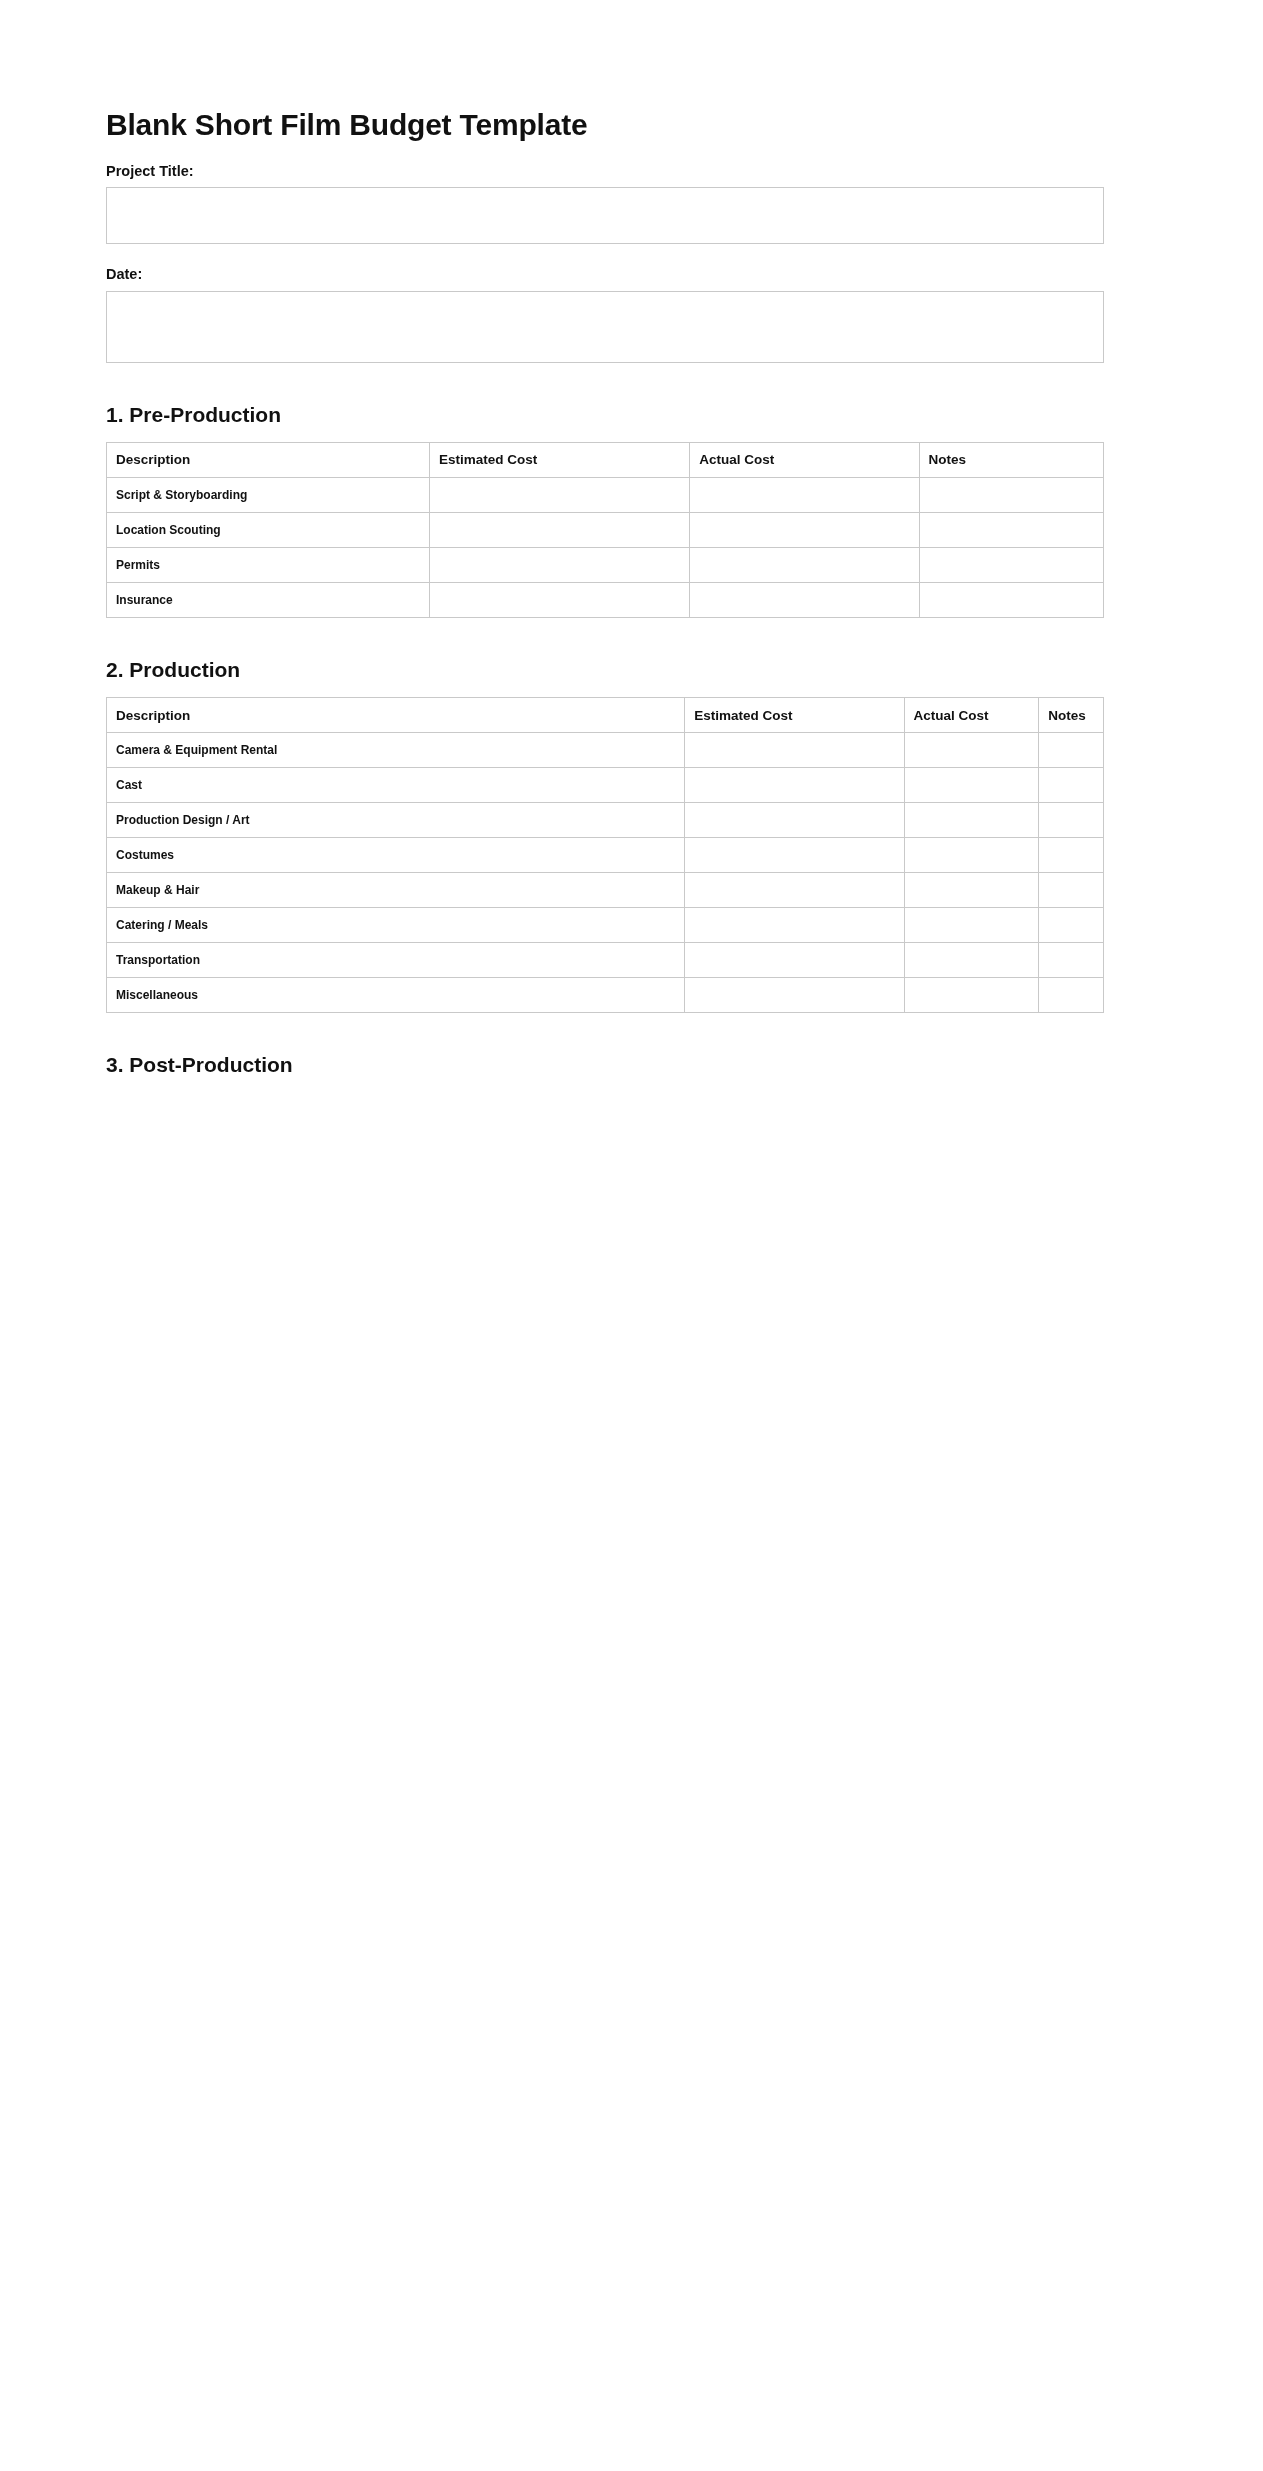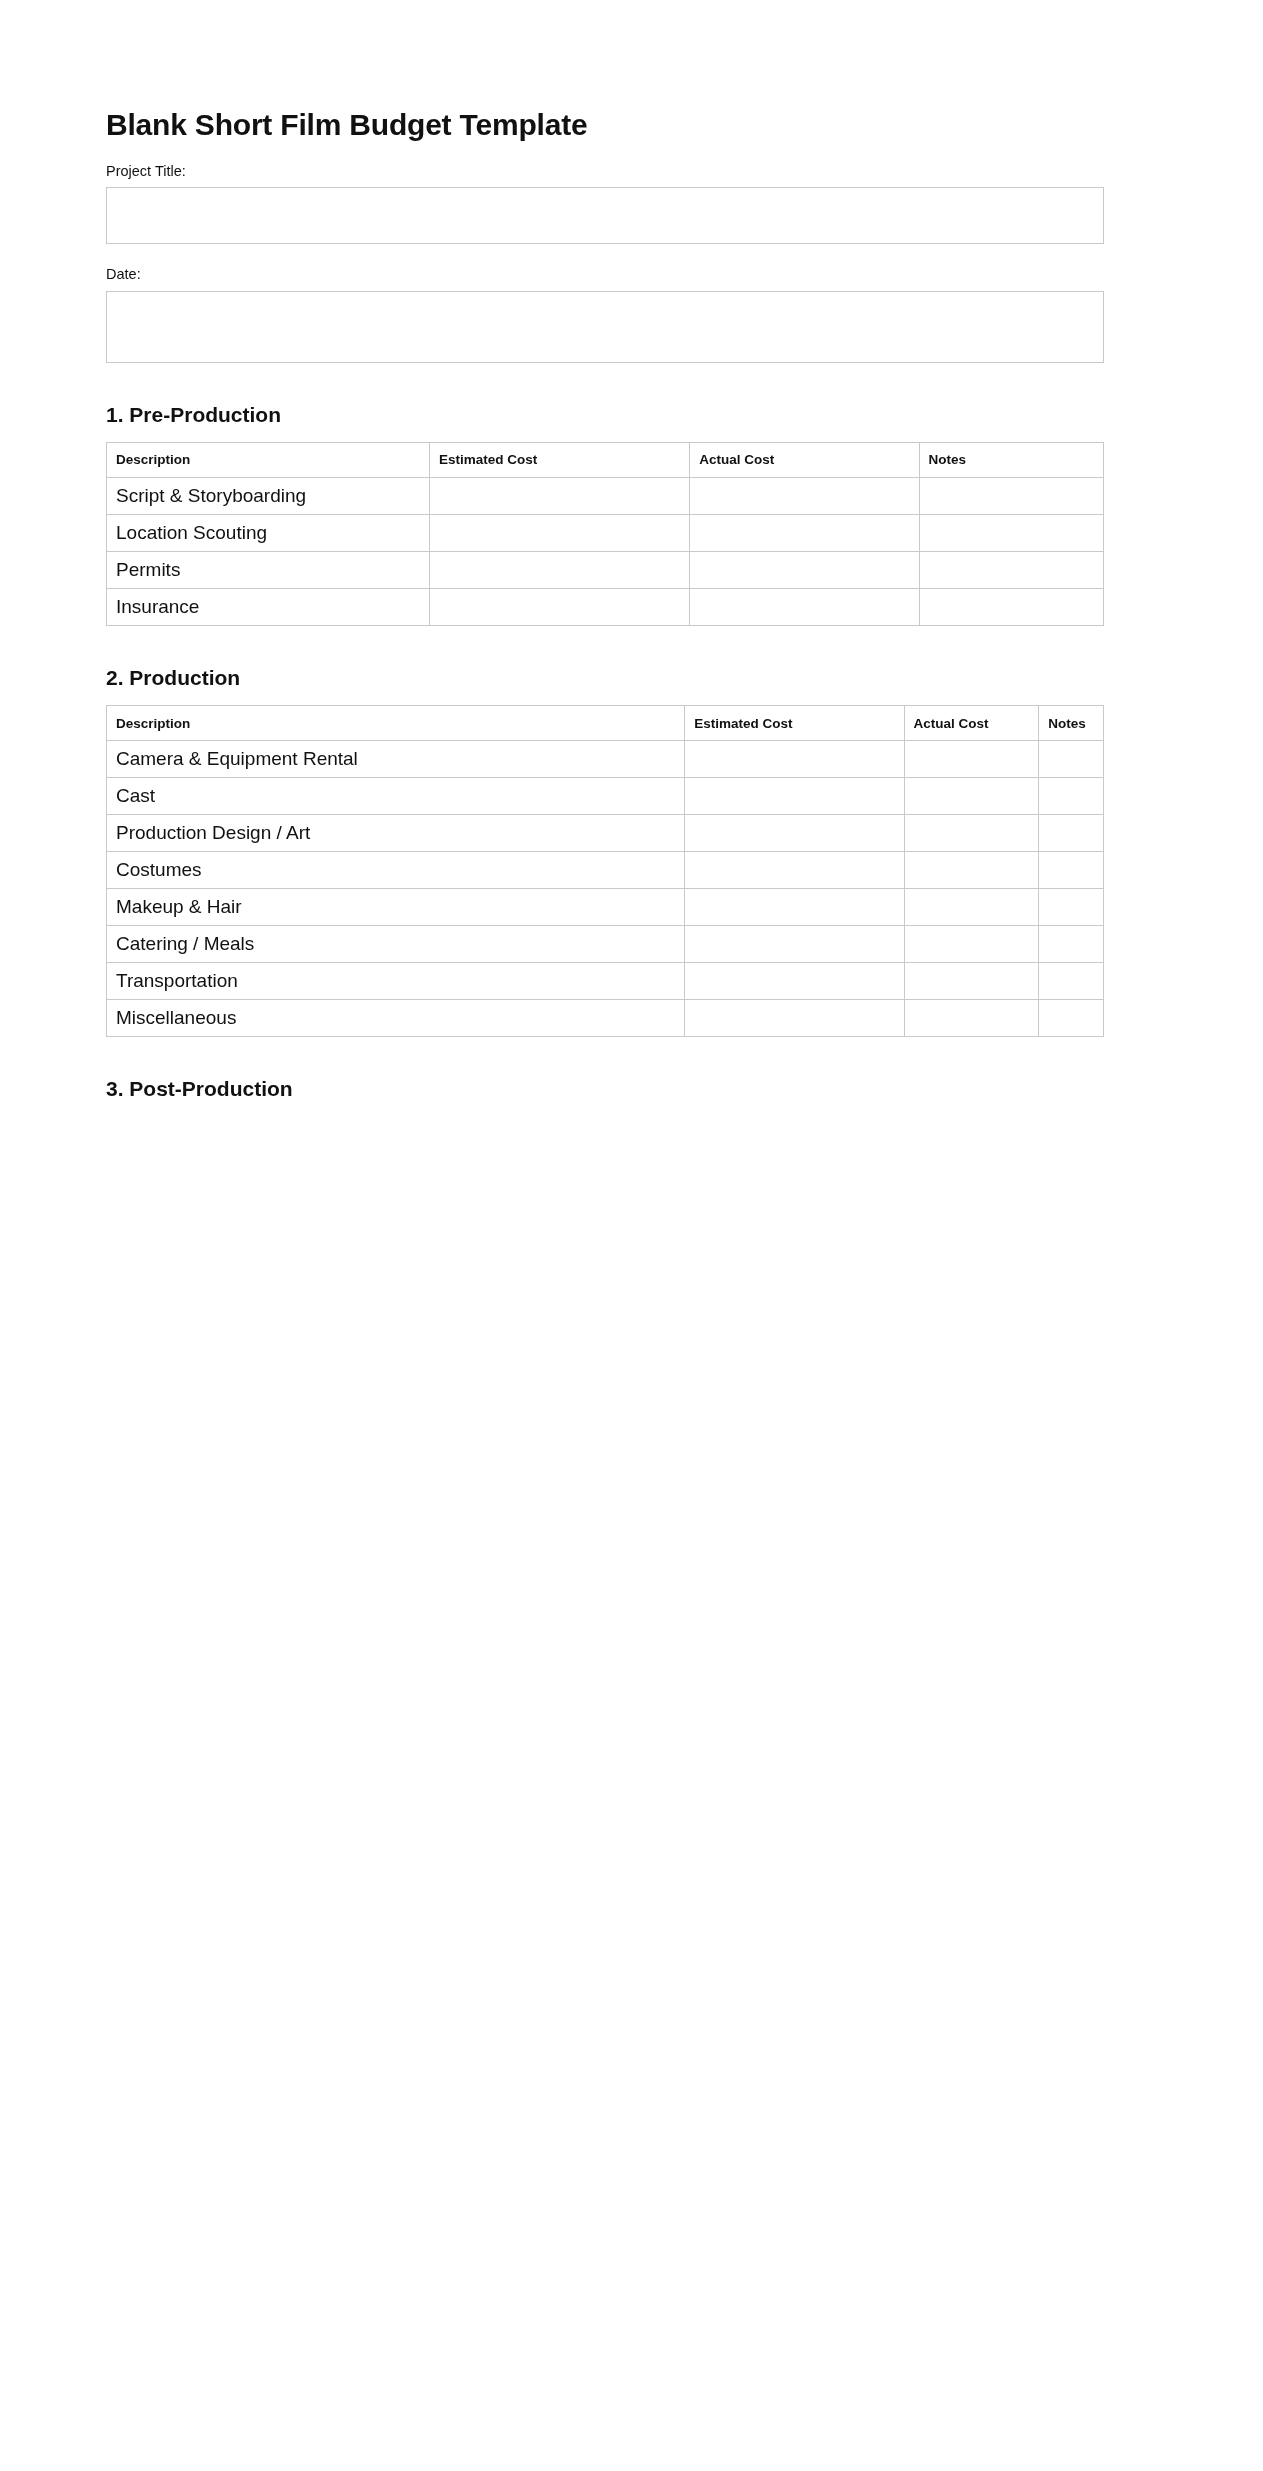--- a/index.html
+++ b/index.html
@@ -30,21 +30,21 @@
     font-weight: bold;
     letter-spacing: -0.2px;
     line-height: 1.1;
     color: #111111;
   }
   .field-block {
     margin-top: 22px;
   }
   .field-label {
     font-size: 14.5px;
-    font-weight: normal;
+    font-weight: bold;
     color: #111111;
     line-height: 1.2;
     margin-bottom: 7px;
   }
   .field-box {
     width: 100%;
     height: 57px;
     border: 1px solid #c9c9c9;
     background: #ffffff;
     box-sizing: border-box;
@@ -72,27 +72,28 @@
     width: 100%;
     border-collapse: collapse;
     table-layout: fixed;
     background: #a21caf;
   }
   .budget-table th,
   .budget-table td {
     border: 1px solid #c9c9c9;
     text-align: left;
     vertical-align: middle;
-    font-size: 19px;
+    font-size: 12px;
     padding: 7px 9px;
     height: 20px;
     color: #111111;
     background: #ffffff;
     overflow: hidden;
     white-space: nowrap;
+    font-weight: bold;
   }
   .budget-table th {
     font-weight: bold;
     font-size: 13.5px;
   }
   
   .tbl-pre col.c-desc { width: 32.4%; }
   .tbl-pre col.c-est  { width: 26.1%; }
   .tbl-pre col.c-act  { width: 23.0%; }
   .tbl-pre col.c-note { width: 18.5%; }

